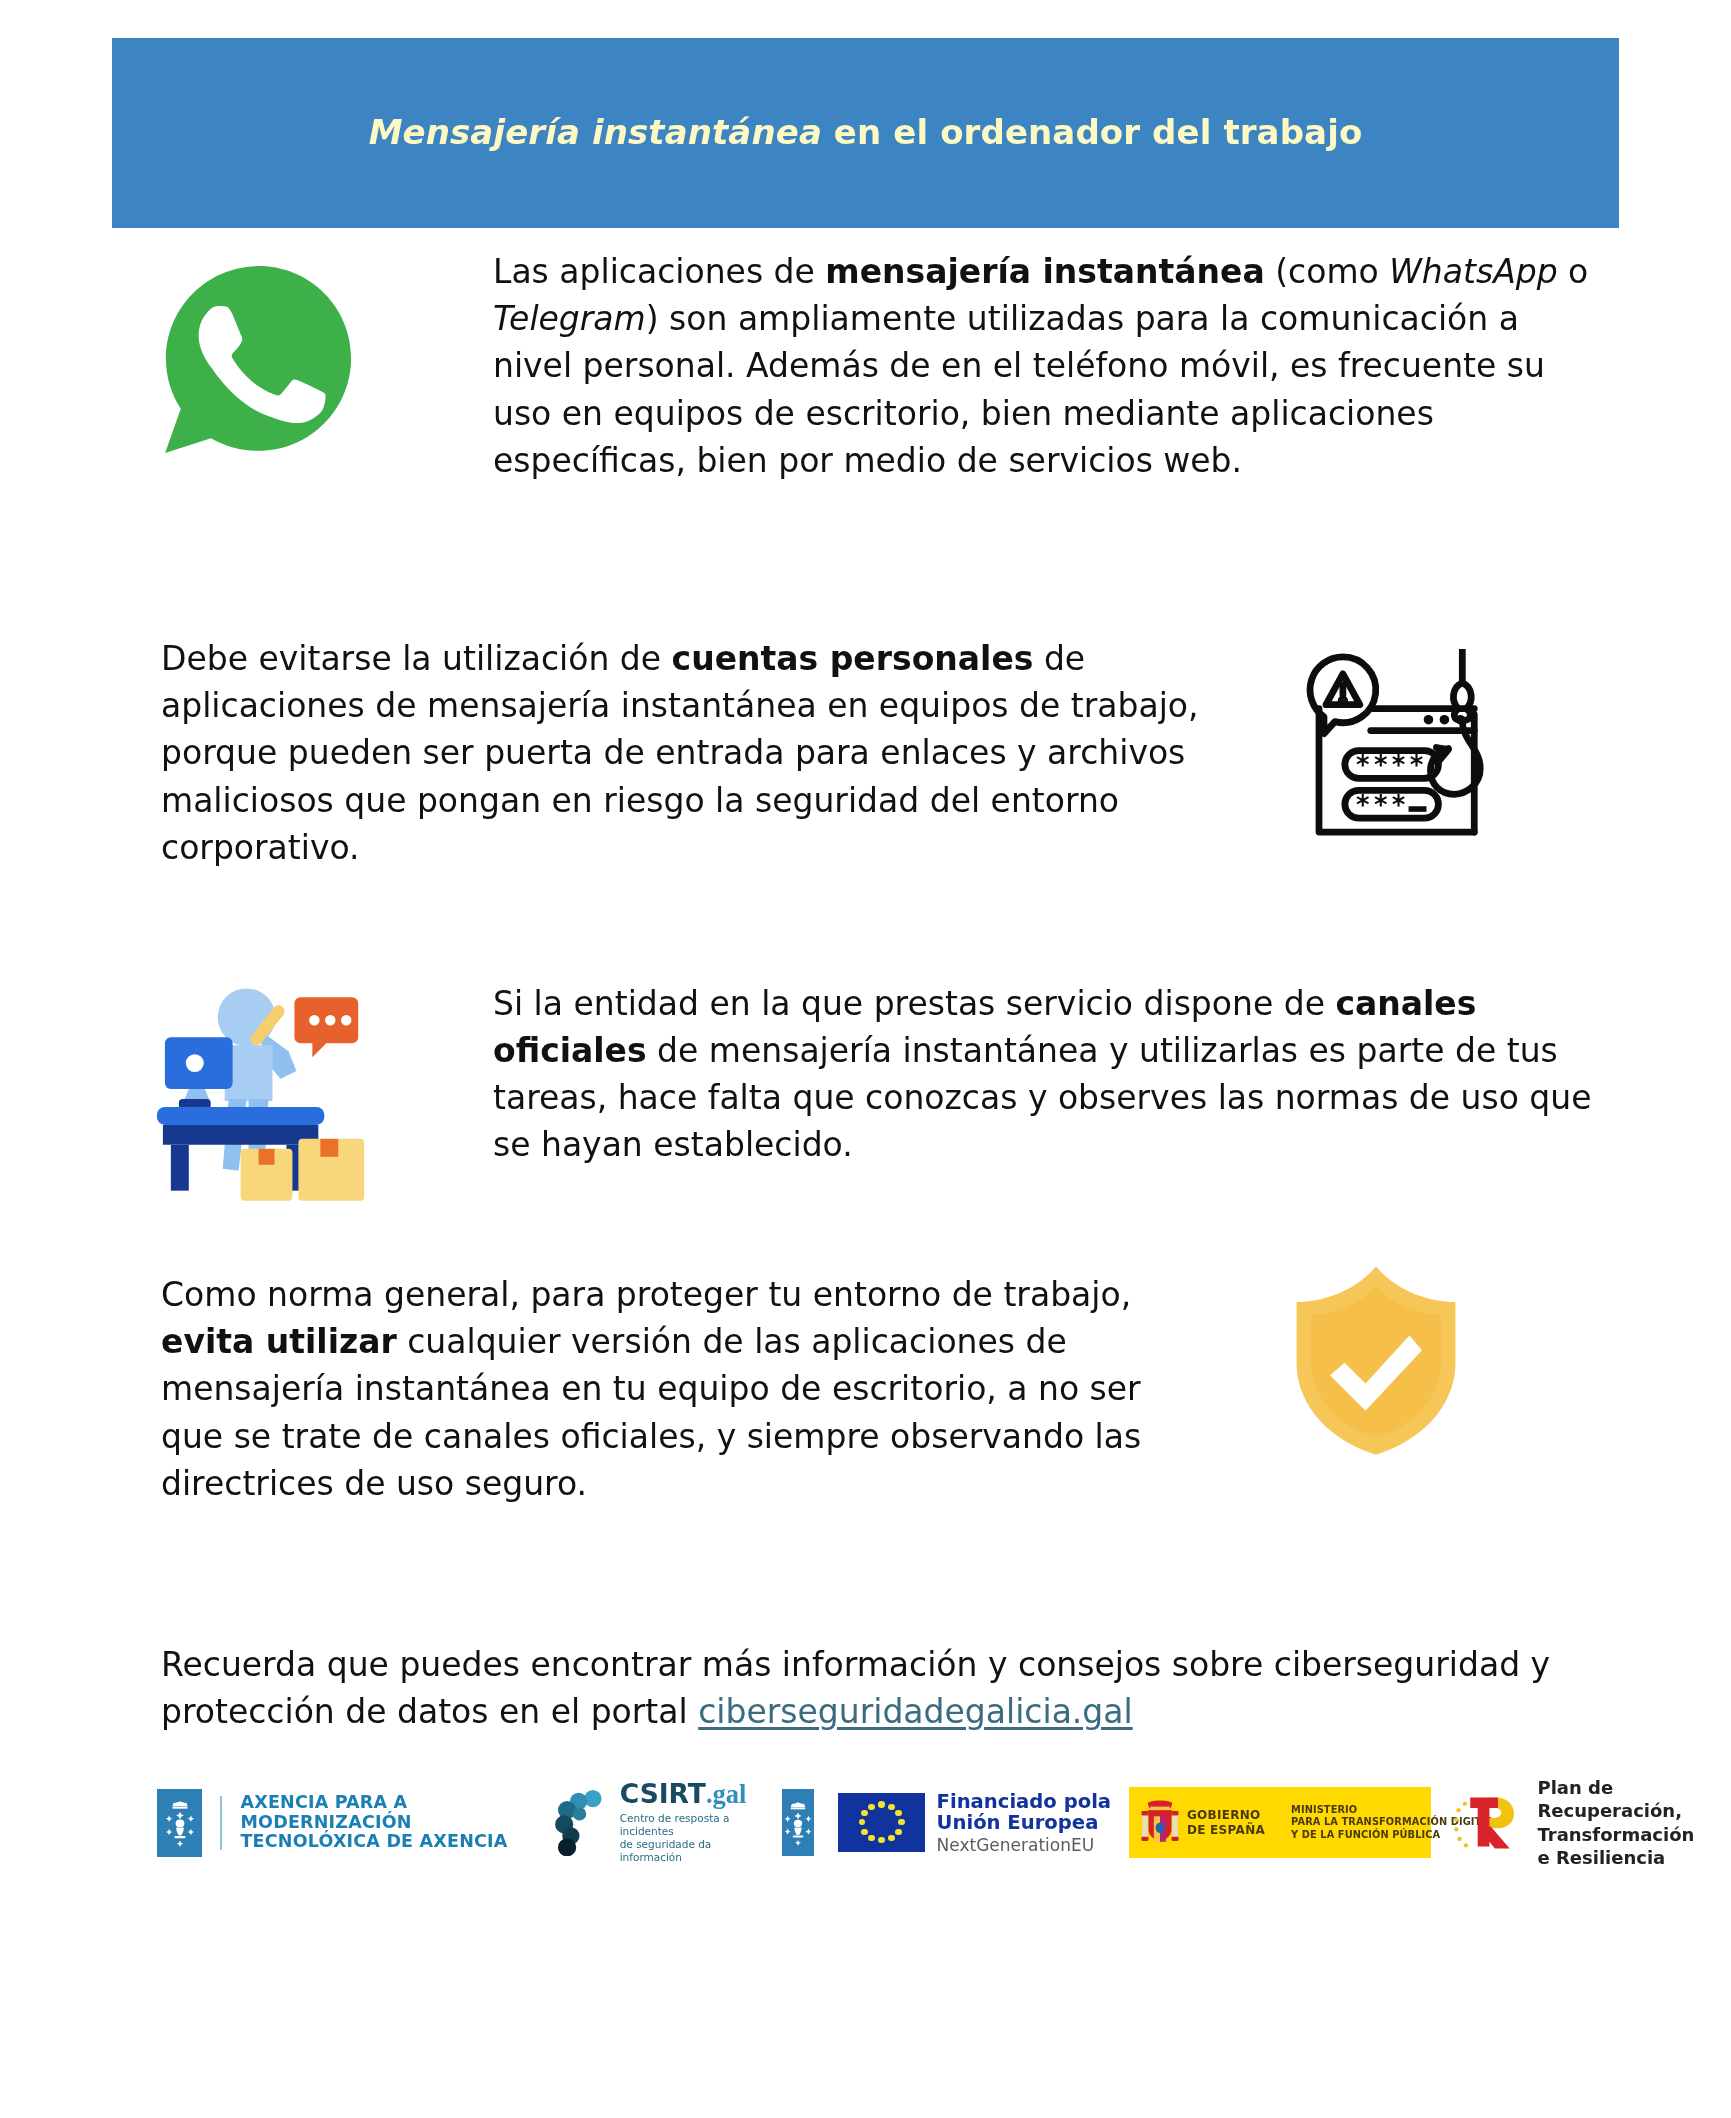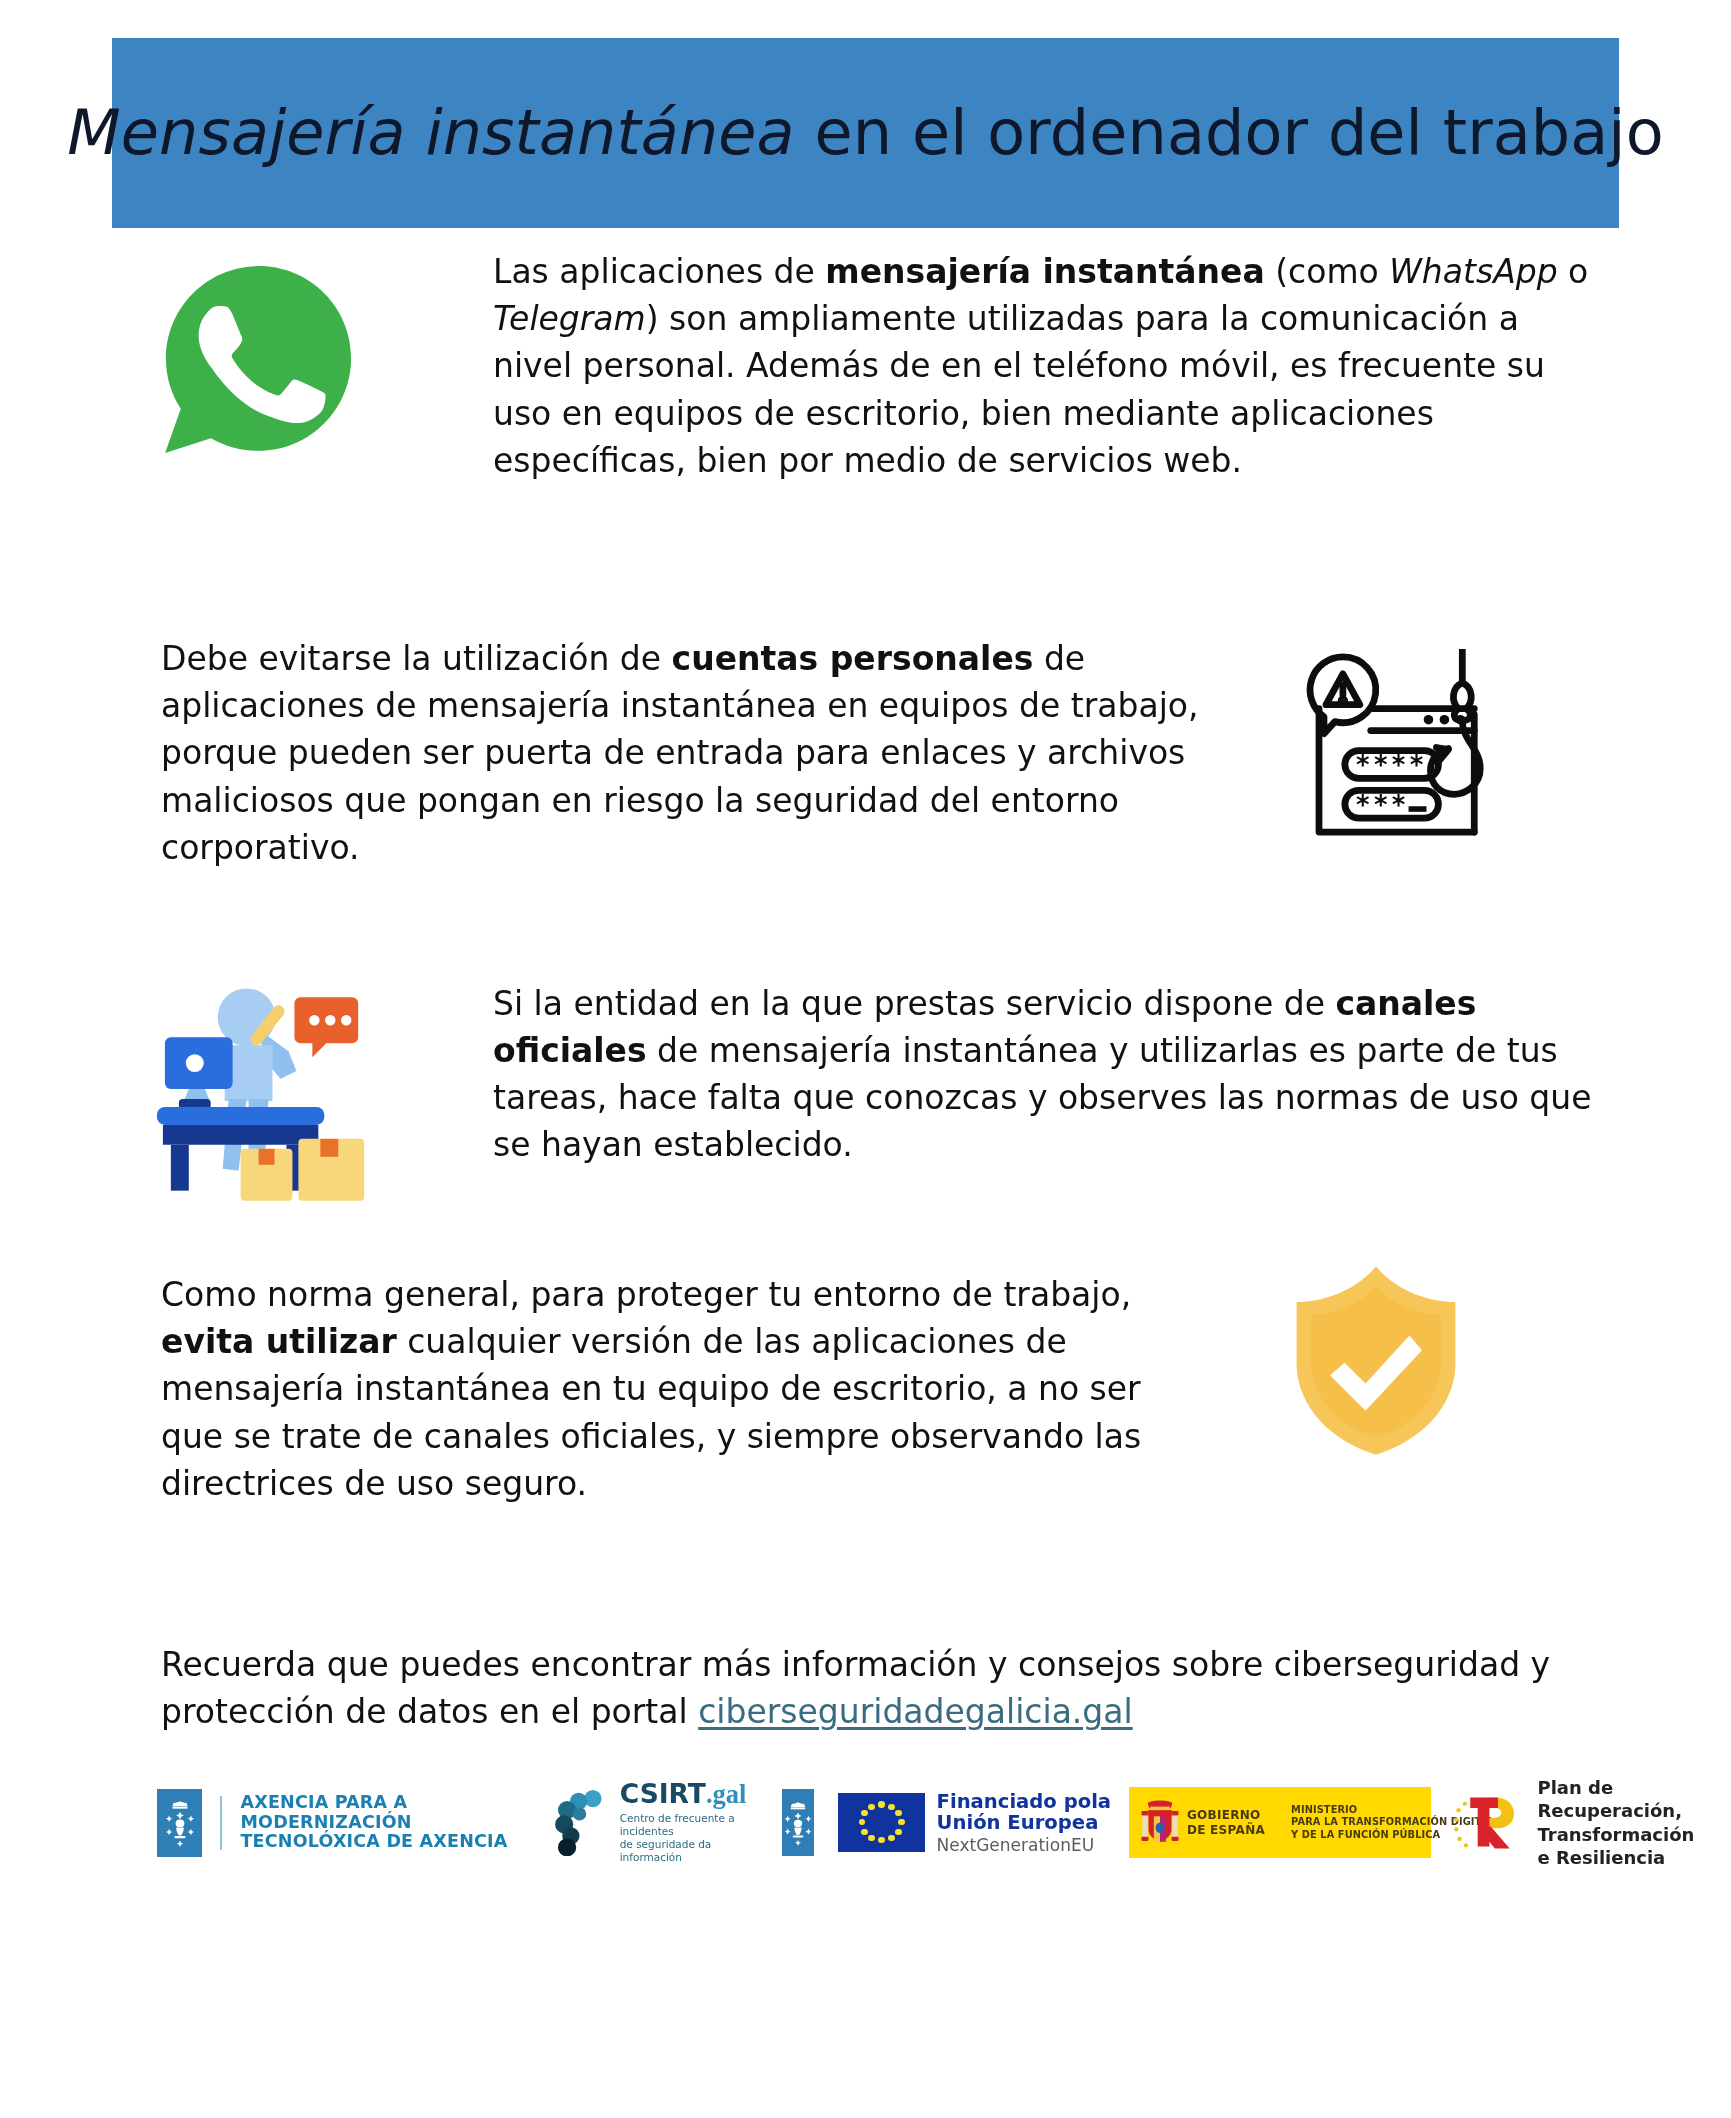--- a/index.html
+++ b/index.html
@@ -23,23 +23,23 @@
     width: 1507px;
     height: 190px;
     background: #3c84c2;
     display: flex;
     align-items: center;
     justify-content: center;
     box-sizing: border-box;
     padding: 0 42px;
   }
   .header-title {
-    color: #0f172a;
-    font-size: 62px;
-    font-weight: normal;
+    color: #fef9c3;
+    font-size: 34px;
+    font-weight: bold;
     letter-spacing: 0.1px;
     text-align: center;
     line-height: 1.15;
     white-space: nowrap;
   }
   .header-title .em {
     font-style: italic;
   }
 
   
@@ -399,21 +399,21 @@
         <circle cx="17" cy="22" r="9.5" fill="#1d6b85"></circle>
         <circle cx="30" cy="26" r="7" fill="#2a7d9b"></circle>
         <circle cx="14" cy="37" r="9.5" fill="#15495e"></circle>
         <circle cx="21" cy="49" r="9" fill="#123b4d"></circle>
         <circle cx="17" cy="61" r="9.5" fill="#0a1f2c"></circle>
       </svg>
     </span>
     <div class="csirt-txt">
       <div class="csirt-name"><span>CSIRT</span><span class="gal">.gal</span></div>
       <div class="csirt-sub">
-        <div>Centro de frecuente a incidentes</div>
+        <div>Centro de resposta a incidentes</div>
         <div>de seguridade da información</div>
       </div>
     </div>
   </div>
 
   <div class="sep-rule"></div>
 
   <div class="xunta-small">
     <svg viewBox="0 0 40 62" width="32" height="50" aria-hidden="true">
       <g fill="#ffffff">

